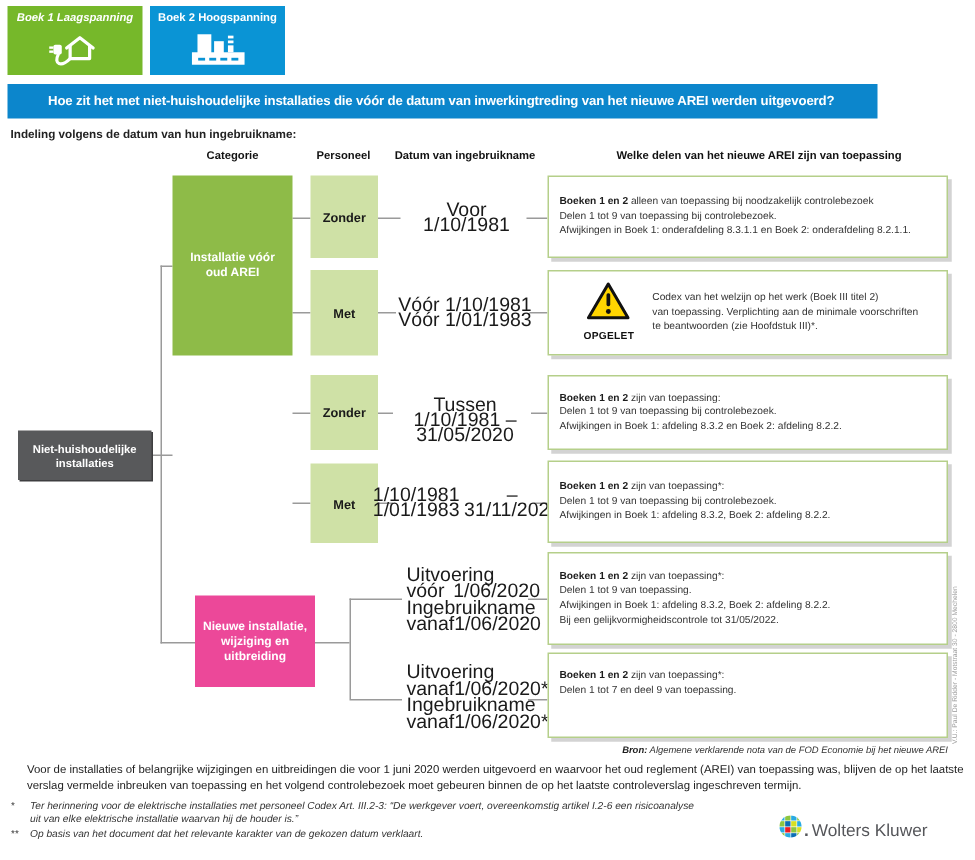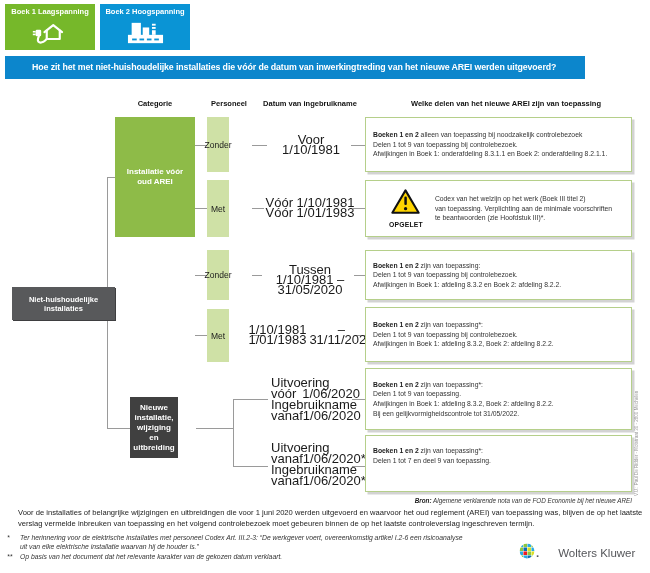--- a/index.html
+++ b/index.html
@@ -9,27 +9,27 @@
   .badge{position:absolute;top:4px;width:90px;height:46px;display:flex;flex-direction:column;align-items:center;}
   .badge-label{font-size:7.5px;font-weight:bold;color:#fff;padding-top:3px;white-space:nowrap;}
   .badge-icon{flex:1;display:flex;align-items:center;justify-content:center;}
   
   .banner{position:absolute;left:5px;top:56px;width:580px;height:23px;background:#0c86cc;
           color:#fff;font-weight:bold;font-size:8.8px;line-height:23px;padding-left:27px;
           box-sizing:border-box;white-space:nowrap;letter-spacing:-0.1px;}
   .intro{position:absolute;left:7px;top:85px;font-size:7.8px;font-weight:bold;color:#222;}
   .colhead{position:absolute;top:99px;font-size:7.5px;font-weight:bold;color:#111;text-align:center;}
   
-  .rootbox{position:absolute;left:12px;top:287px;width:103px;height:33px;background:#58595b;
+  .rootbox{position:absolute;left:12px;top:287px;width:89px;height:33px;background:#58595b;
            color:#fff;font-weight:bold;font-size:7.5px;display:flex;align-items:center;justify-content:center;
            text-align:center;line-height:1.2;box-shadow:1px 1px 0 #3e3e40;}
   .cat{position:absolute;color:#fff;font-weight:bold;font-size:8px;display:flex;align-items:center;
        justify-content:center;text-align:center;line-height:1.25;padding:4px;box-sizing:border-box;}
   .cat-ab{left:115px;width:80px;background:#8ebb48;}
-  .pers{position:absolute;left:207px;width:22px;background:#cfe1a6;color:#1a1a1a;font-weight:normal;
+  .pers{position:absolute;left:207px;width:45px;background:#cfe1a6;color:#1a1a1a;font-weight:bold;
         font-size:8.5px;display:flex;align-items:center;justify-content:center;}
   .dates{position:absolute;font-size:13px;color:#1a1a1a;text-align:center;line-height:10px;}
   .dpair{display:flex;justify-content:space-between;}
   .dlabel{text-align:left;}
   .dval{text-align:right;}
   
   .hline,.vline{position:absolute;background:#9a9a9a;}
   .hline{height:1px;}
   .vline{width:1px;}
   
@@ -45,31 +45,31 @@
   .warntext{display:flex;flex-direction:column;justify-content:center;}
   
   .bron{position:absolute;right:18px;top:497px;font-size:6.3px;font-style:italic;color:#333;}
   .bron .lead{font-style:italic;}
   .para{position:absolute;left:18px;top:508px;width:642px;font-size:7.6px;line-height:10.5px;color:#222;}
   .footnotes{position:absolute;left:7px;top:533px;width:460px;font-size:6.8px;line-height:9px;
              font-style:italic;color:#333;}
   .fn{position:relative;padding-left:13px;margin-bottom:1px;}
   .fn .marker{position:absolute;left:0;top:0;}
   .wklogo{position:absolute;left:519px;top:543px;display:flex;align-items:center;}
-  .wktext{font-size:11.5px;color:#55565a;margin-left:19px;}
+  .wktext{font-size:11.5px;color:#55565a;margin-left:2px;}
   .wkdot{font-size:11.5px;color:#55565a;font-weight:bold;margin-left:1px;}
   .vu{position:absolute;left:634px;top:368px;height:128px;font-size:4.5px;color:#999;
       writing-mode:vertical-rl;transform:rotate(180deg);white-space:nowrap;}
 </style>
 </head>
 <body>
 
 <div id="stage">
 
-  <div class="badge" style="left:5px;background:#76b82a;">
+  <div class="badge" style="left:5px;background:#76b82a;font-style:italic;">
     <div class="badge-label">Boek 1 Laagspanning</div>
     <div class="badge-icon">
       <svg viewBox="0 0 38 28" width="36" height="26">
         <g fill="none" stroke="#fff" stroke-width="2.3" stroke-linecap="round" stroke-linejoin="round">
           <path d="M13 13 L22.5 5.5 L32 13"></path>
           <path d="M15.5 11.5 V20.5 H29.5 V11.5"></path>
           <path d="M15.5 20.5 C9 27 3.5 24.5 7 17.5"></path>
         </g>
         <g fill="#fff">
           <rect x="3.5" y="10.5" width="6" height="7" rx="1.4"></rect>
@@ -96,20 +96,21 @@
           <rect x="13.5" y="19" width="5" height="2"></rect>
           <rect x="21.5" y="19" width="5" height="2"></rect>
           <rect x="29.5" y="19" width="5" height="2"></rect>
         </g>
       </svg>
     </div>
   </div>
 
   <div class="banner">Hoe zit het met niet-huishoudelijke installaties die vóór de datum van inwerkingtreding van het nieuwe AREI werden uitgevoerd?</div>
 
+  <div class="intro">Indeling volgens de datum van hun ingebruikname:</div>
 
   <div class="colhead" style="left:115px;width:80px;">Categorie</div>
   <div class="colhead" style="left:202px;width:54px;">Personeel</div>
   <div class="colhead" style="left:253px;width:114px;">Datum van ingebruikname</div>
   <div class="colhead" style="left:375px;width:262px;">Welke delen van het nieuwe AREI zijn van toepassing</div>
 
   <div class="hline" style="left:100px;top:303px;width:15px;"></div>
   <div class="vline" style="left:107px;top:177px;height:252px;"></div>
   <div class="hline" style="left:107px;top:177px;width:8px;"></div>
   <div class="hline" style="left:107px;top:428px;width:23px;"></div>
@@ -128,21 +129,21 @@
   <div class="hline" style="left:196px;top:428px;width:37px;"></div>
   <div class="vline" style="left:233px;top:399px;height:67px;"></div>
   <div class="hline" style="left:233px;top:399px;width:35px;"></div>
   <div class="hline" style="left:352px;top:399px;width:13px;"></div>
   <div class="hline" style="left:233px;top:466px;width:35px;"></div>
   <div class="hline" style="left:352px;top:466px;width:13px;"></div>
 
   <div class="rootbox">Niet-huishoudelijke installaties</div>
 
   <div class="cat cat-ab" style="top:117px;height:120px;">Installatie vóór oud AREI</div>
-  <div class="cat" style="left:130px;top:397px;width:48px;height:61px;background:#404040;">Nieuwe installatie, wijziging en uitbreiding</div>
+  <div class="cat" style="left:130px;top:397px;width:80px;height:61px;background:#ec4899;">Nieuwe installatie, wijziging en uitbreiding</div>
 
   <div class="pers" style="top:117px;height:55px;">Zonder</div>
   <div class="pers" style="top:180px;height:57px;">Met</div>
   <div class="pers" style="top:250px;height:50px;">Zonder</div>
   <div class="pers" style="top:309px;height:53px;">Met</div>
 
   <div class="dates" style="left:265px;top:135px;width:92px;">
     <div>Voor</div>
     <div>1/10/1981</div>
   </div>

